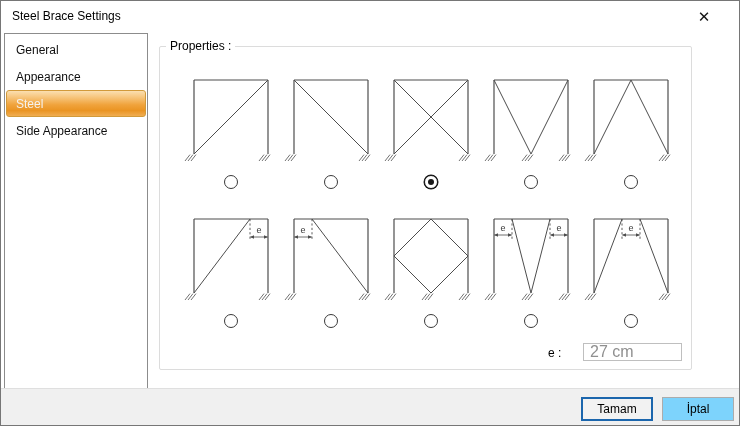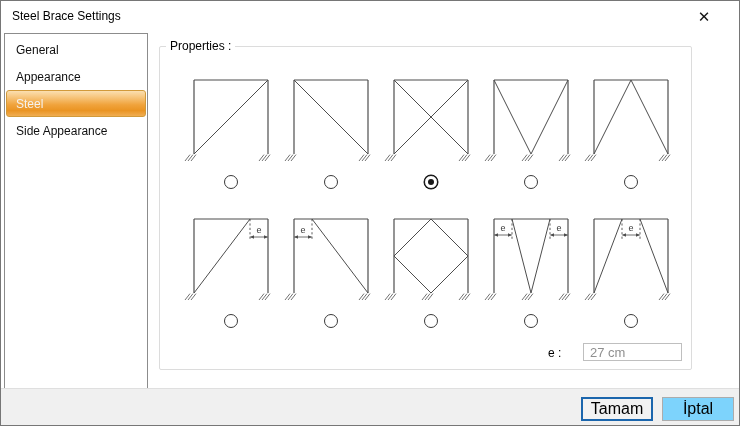--- a/index.html
+++ b/index.html
@@ -46,30 +46,30 @@
   .radio{
     position:relative;width:14px;height:14px;margin-top:11px;box-sizing:border-box;
     border:1px solid #3a3a3a;border-radius:50%;background:#fff;cursor:pointer;
   }
   .radio.selected{border-color:#111;box-shadow:0 0 0 0.5px #111;}
   .radio.selected::after{content:'';position:absolute;inset:3px;background:#181818;border-radius:50%;}
   
   .e-label{position:absolute;left:547px;top:345px;font-size:12px;color:#000;}
   .e-input{
     position:absolute;left:582px;top:342px;width:99px;height:18px;box-sizing:border-box;
-    border:1px solid #bfbfbf;background:#fff;color:#8f8f8f;font-size:13px;
+    border:1px solid #bfbfbf;background:#fff;color:#8f8f8f;font-size:16px;
     font-family:inherit;padding:0 0 0 6px;outline:none;
   }
   
   .footer{
     position:absolute;left:0;right:0;bottom:0;height:37px;background:#f0f0f0;
     border-top:1px solid #dfdfdf;box-sizing:border-box;
   }
   .btn{
-    position:absolute;top:8px;height:24px;width:72px;font-family:inherit;font-size:16px;color:#000;
+    position:absolute;top:8px;height:24px;width:72px;font-family:inherit;font-size:12px;color:#000;
     display:flex;align-items:center;justify-content:center;cursor:pointer;box-sizing:border-box;
   }
   .btn.ok{left:580px;background:#f2f2f2;border:2px solid #1b66ad;}
   .btn.cancel{left:661px;background:#7dd3fc;border:1px solid #acacac;}
 </style>
 </head>
 <body>
 
 <div class="dialog">
 

